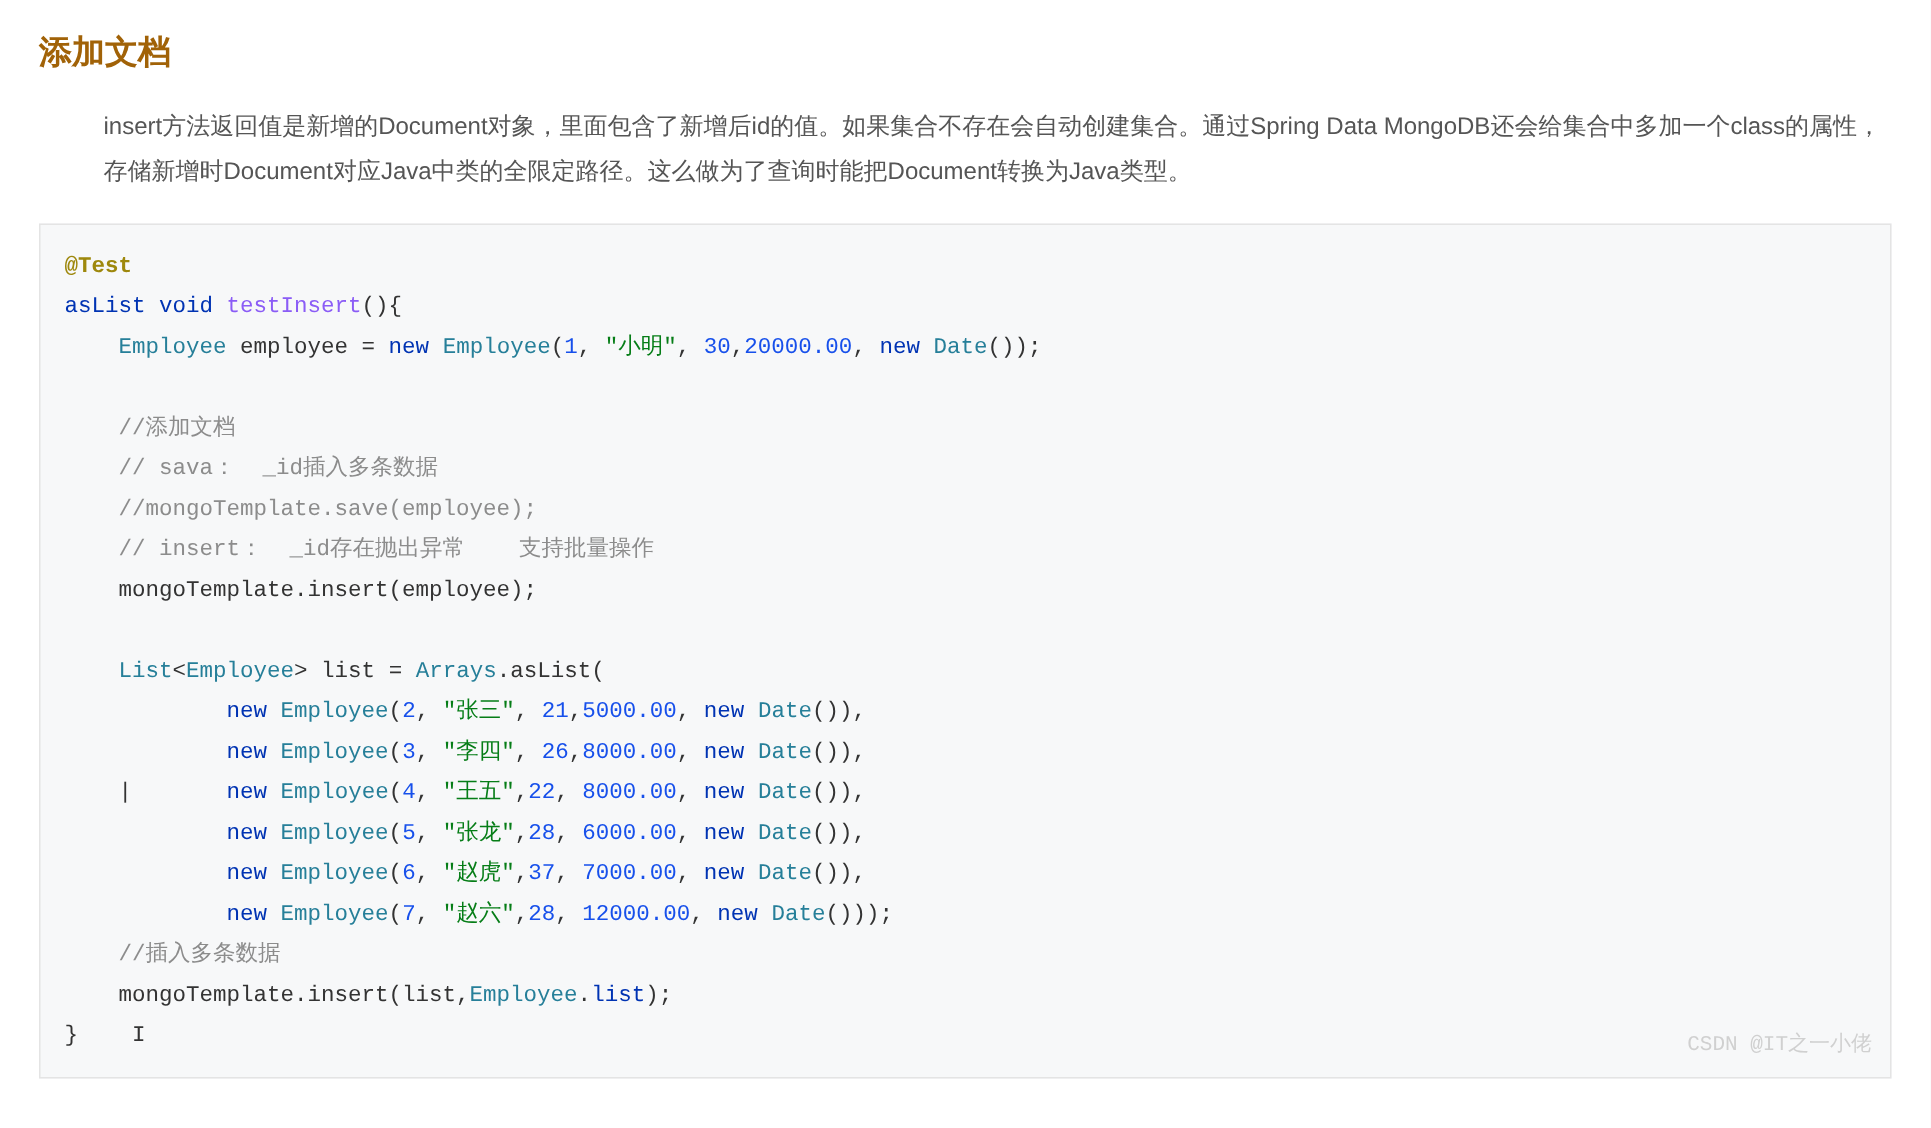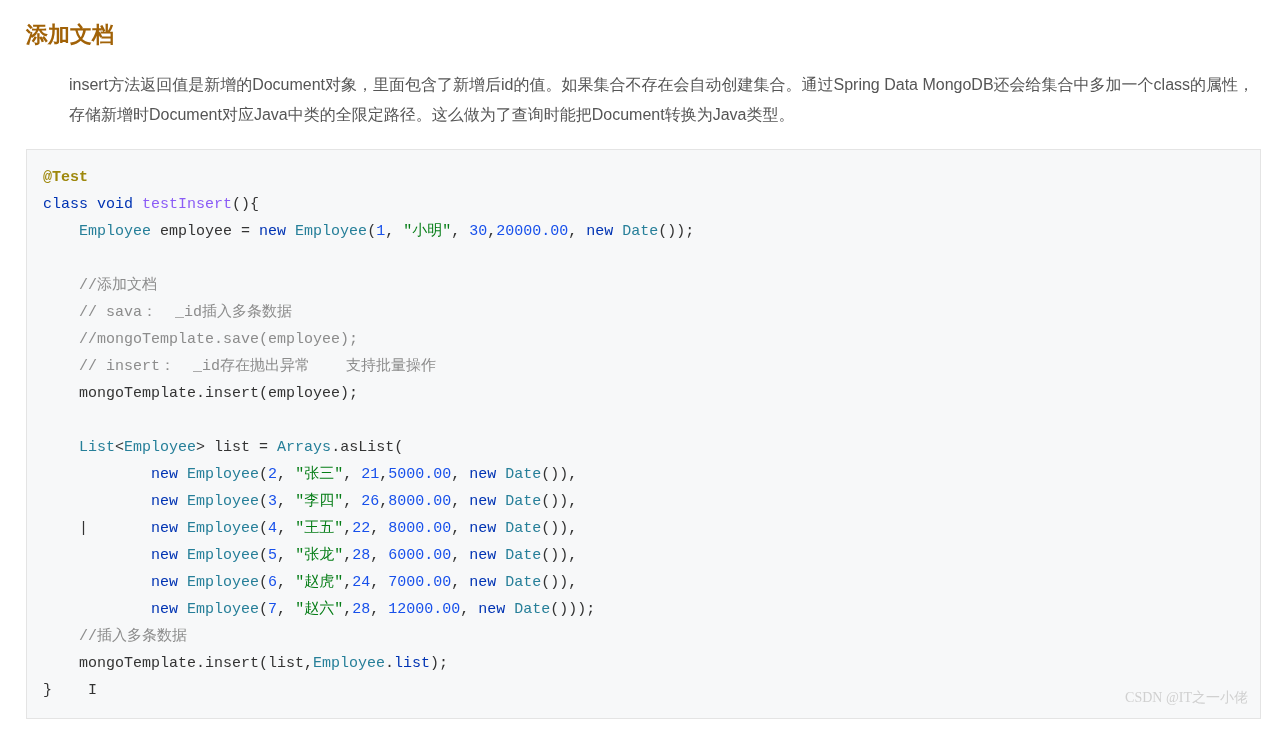--- a/index.html
+++ b/index.html
@@ -45,45 +45,45 @@
     .type { color: #267f99; }
     .num { color: #1750eb; }
     .str { color: #067d17; }
     .comment { color: #8c8c8c; }
     .watermark {
       position: absolute;
       right: 12px;
       bottom: 8px;
       color: #d0d0d0;
       font-size: 14px;
-      font-family: Liberation Serif, serif;
+      font-family: Liberation Mono, monospace;
     }
     .cursor-bar {
       color: #333;
     }
   </style>
 </head>
 <body>
 
 <h3 class="section-title">添加文档</h3>
 
 <p class="description">insert方法返回值是新增的Document对象，里面包含了新增后id的值。如果集合不存在会自动创建集合。通过Spring Data MongoDB还会给集合中多加一个class的属性，存储新增时Document对应Java中类的全限定路径。这么做为了查询时能把Document转换为Java类型。</p>
 
 <div class="code-block"><span class="annotation">@Test</span>
-<span class="kw">class</span> <span class="kw">void</span> <span class="method">testInsert</span>(){
+<span class="kw">asList</span> <span class="kw">void</span> <span class="method">testInsert</span>(){
     <span class="type">Employee</span> <span>employee</span> = <span class="kw">new</span> <span class="type">Employee</span>(<span class="num">1</span>, <span class="str">"小明"</span>, <span class="num">30</span>,<span class="num">20000.00</span>, <span class="kw">new</span> <span class="type">Date</span>());
 
     <span class="comment">//添加文档</span>
     <span class="comment"><span>// sava：  _id</span><span>插入多条数据</span></span>
     <span class="comment">//mongoTemplate.save(employee);</span>
     <span class="comment"><span>// insert</span><span>：  _id</span><span>存在抛出异常    支持批量操作</span></span>
     <span><span>mongoTemplate</span><span>.insert(employee);</span></span>
 
     <span class="type">List</span>&lt;<span class="type">Employee</span>&gt; <span>list</span> = <span class="type">Arrays</span><span>.asList(</span>
             <span class="kw">new</span> <span class="type">Employee</span>(<span class="num">2</span>, <span class="str">"张三"</span>, <span class="num">21</span>,<span class="num">5000.00</span>, <span class="kw">new</span> <span class="type">Date</span>()),
             <span class="kw">new</span> <span class="type">Employee</span>(<span class="num">3</span>, <span class="str">"李四"</span>, <span class="num">26</span>,<span class="num">8000.00</span>, <span class="kw">new</span> <span class="type">Date</span>()),
     <span class="cursor-bar">|</span>       <span class="kw">new</span> <span class="type">Employee</span>(<span class="num">4</span>, <span class="str">"王五"</span>,<span class="num">22</span>, <span class="num">8000.00</span>, <span class="kw">new</span> <span class="type">Date</span>()),
             <span class="kw">new</span> <span class="type">Employee</span>(<span class="num">5</span>, <span class="str">"张龙"</span>,<span class="num">28</span>, <span class="num">6000.00</span>, <span class="kw">new</span> <span class="type">Date</span>()),
-            <span class="kw">new</span> <span class="type">Employee</span>(<span class="num">6</span>, <span class="str">"赵虎"</span>,<span class="num">24</span>, <span class="num">7000.00</span>, <span class="kw">new</span> <span class="type">Date</span>()),
+            <span class="kw">new</span> <span class="type">Employee</span>(<span class="num">6</span>, <span class="str">"赵虎"</span>,<span class="num">37</span>, <span class="num">7000.00</span>, <span class="kw">new</span> <span class="type">Date</span>()),
             <span class="kw">new</span> <span class="type">Employee</span>(<span class="num">7</span>, <span class="str">"赵六"</span>,<span class="num">28</span>, <span class="num">12000.00</span>, <span class="kw">new</span> <span class="type">Date</span>()));
     <span class="comment">//插入多条数据</span>
     <span><span>mongoTemplate.insert(list,</span><span class="type">Employee</span><span>.</span><span class="kw">list</span>);</span>
 }    I<span class="watermark">CSDN @IT之一小佬</span></div>
 
 </body></html>

